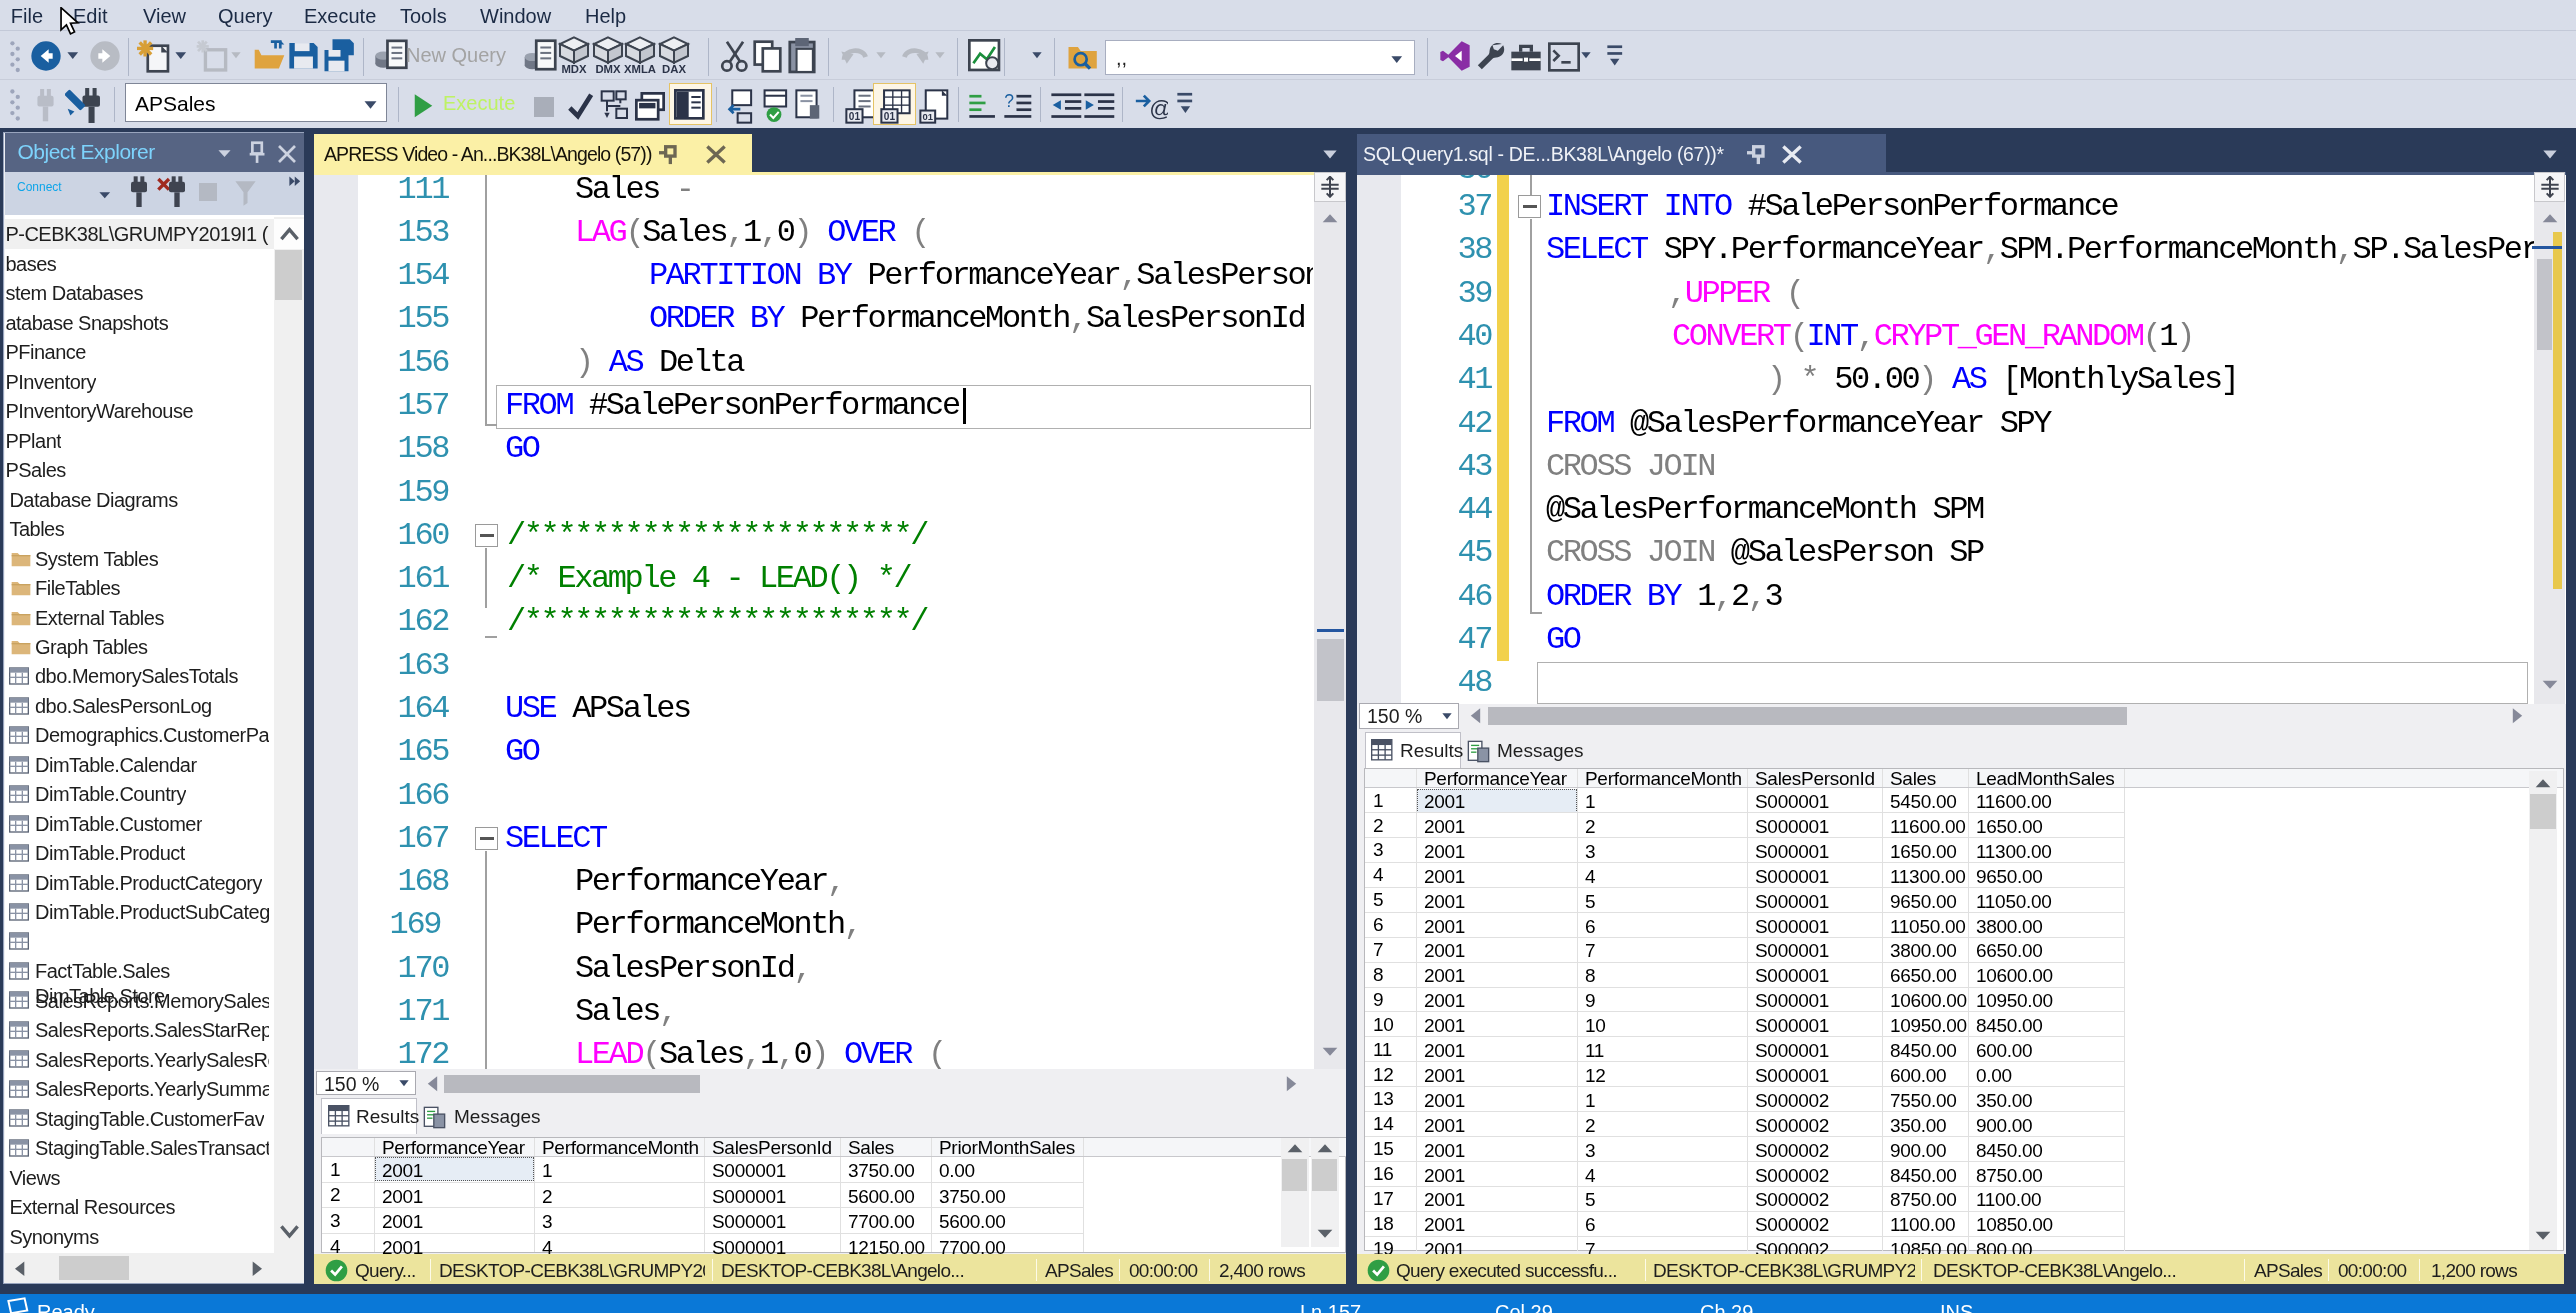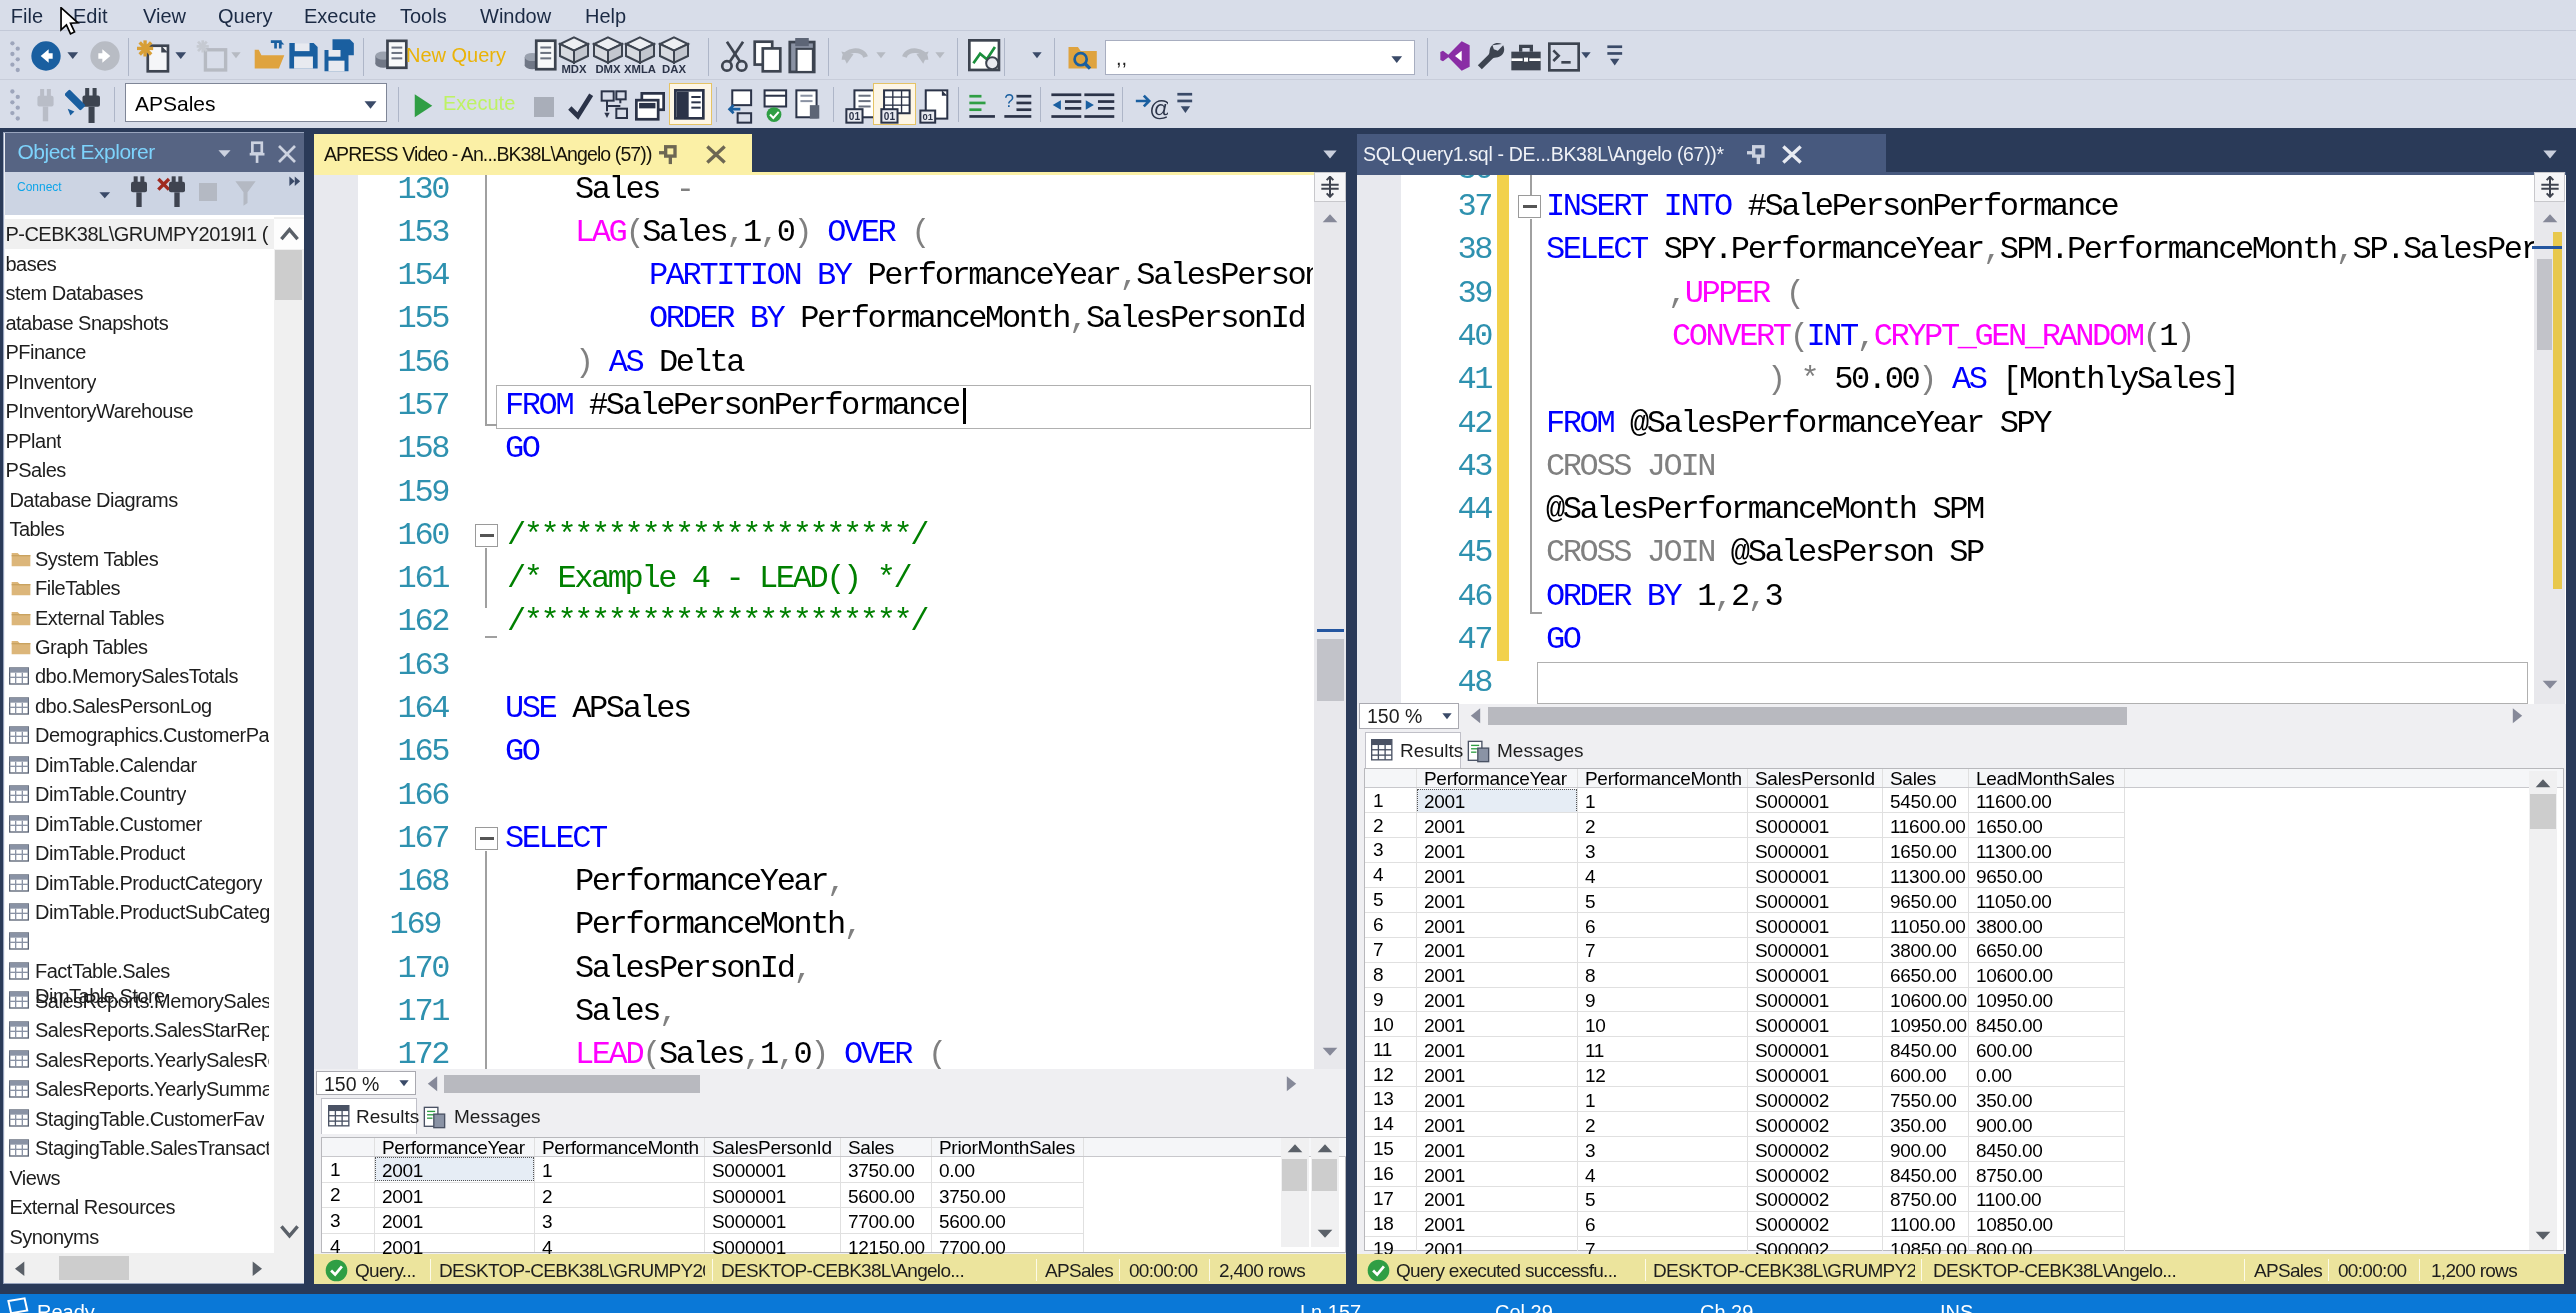--- a/index.html
+++ b/index.html
@@ -97,21 +97,21 @@
     <ellipse cx="14" cy="38" rx="12" ry="6" fill="#707786"></ellipse>
     <rect x="2" y="26" width="24" height="12" fill="#707786"></rect>
     <ellipse cx="14" cy="26" rx="12" ry="6" fill="#9aa1ae"></ellipse>
     <rect x="20" y="4" width="28" height="40" fill="#f8f9fa" stroke="#3d4450" stroke-width="4"></rect>
     <g stroke="#6b7280" stroke-width="3">
       <line x1="26" y1="14" x2="42" y2="14"></line>
       <line x1="26" y1="22" x2="42" y2="22"></line>
       <line x1="26" y1="30" x2="42" y2="30"></line>
     </g>
   </svg>
-<div class="a" style="left:406px;top:44px;font-size:20px;color:#eab308;white-space:nowrap;">New Query</div>
+<div class="a" style="left:406px;top:44px;font-size:20px;color:#a3a3a3;white-space:nowrap;">New Query</div>
 <svg class="a" style="left:524px;top:38px;" width="34" height="38" viewBox="0 0 50 56">
     <ellipse cx="12" cy="40" rx="11" ry="6" fill="#707786"></ellipse>
     <rect x="1" y="28" width="22" height="12" fill="#707786"></rect>
     <ellipse cx="12" cy="28" rx="11" ry="6" fill="#9aa1ae"></ellipse>
     <rect x="18" y="4" width="28" height="42" fill="#f8f9fa" stroke="#3d4450" stroke-width="4"></rect>
     <g stroke="#6b7280" stroke-width="3">
       <line x1="24" y1="14" x2="40" y2="14"></line>
       <line x1="24" y1="22" x2="40" y2="22"></line>
       <line x1="24" y1="30" x2="40" y2="30"></line>
     </g>
@@ -661,21 +661,21 @@
       <line x1="2" y1="2" x2="28" y2="26"></line>
       <line x1="28" y1="2" x2="2" y2="26"></line>
     </g>
   </svg>
 <div class="a" style="left:314px;top:172px;width:1032px;height:3.4px;background:#fbf0a6;"></div>
 <svg class="a" style="left:1322px;top:149px;" width="16" height="10.8" viewBox="0 0 24 16">
     <path d="M2 2 L22 2 L12 14 Z" fill="#c9cfdd"></path>
   </svg>
 <div class="a" style="left:314px;top:175px;width:1032px;height:894px;background:#ffffff;"></div>
 <div class="a" style="left:314px;top:175px;width:44px;height:894px;background:#e8e9ee;"></div>
-<div class="ln" style="left:374px;top:168px;">130</div>
+<div class="ln" style="left:374px;top:168px;">111</div>
 <div class="ln" style="left:374px;top:211px;">153</div>
 <div class="ln" style="left:374px;top:254px;">154</div>
 <div class="ln" style="left:374px;top:297px;">155</div>
 <div class="ln" style="left:374px;top:341px;">156</div>
 <div class="ln" style="left:374px;top:384px;">157</div>
 <div class="ln" style="left:374px;top:427px;">158</div>
 <div class="ln" style="left:374px;top:471px;">159</div>
 <div class="ln" style="left:374px;top:514px;">160</div>
 <div class="ln" style="left:374px;top:557px;">161</div>
 <div class="ln" style="left:374px;top:600px;">162</div>

